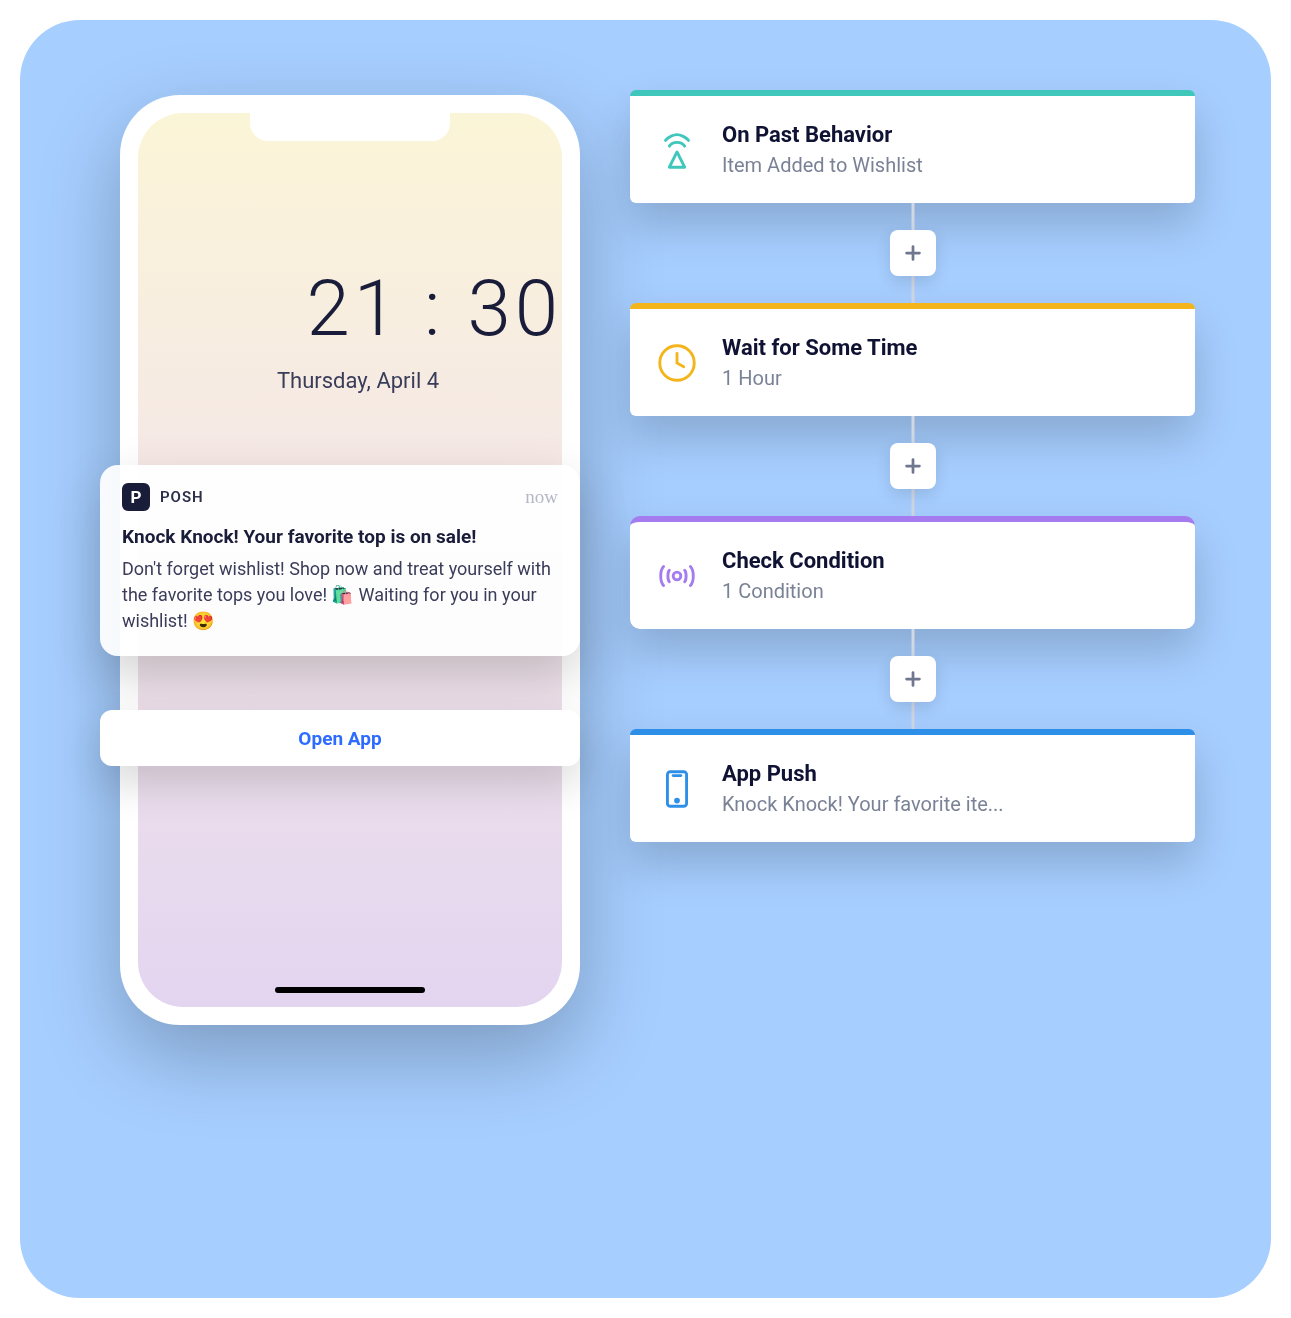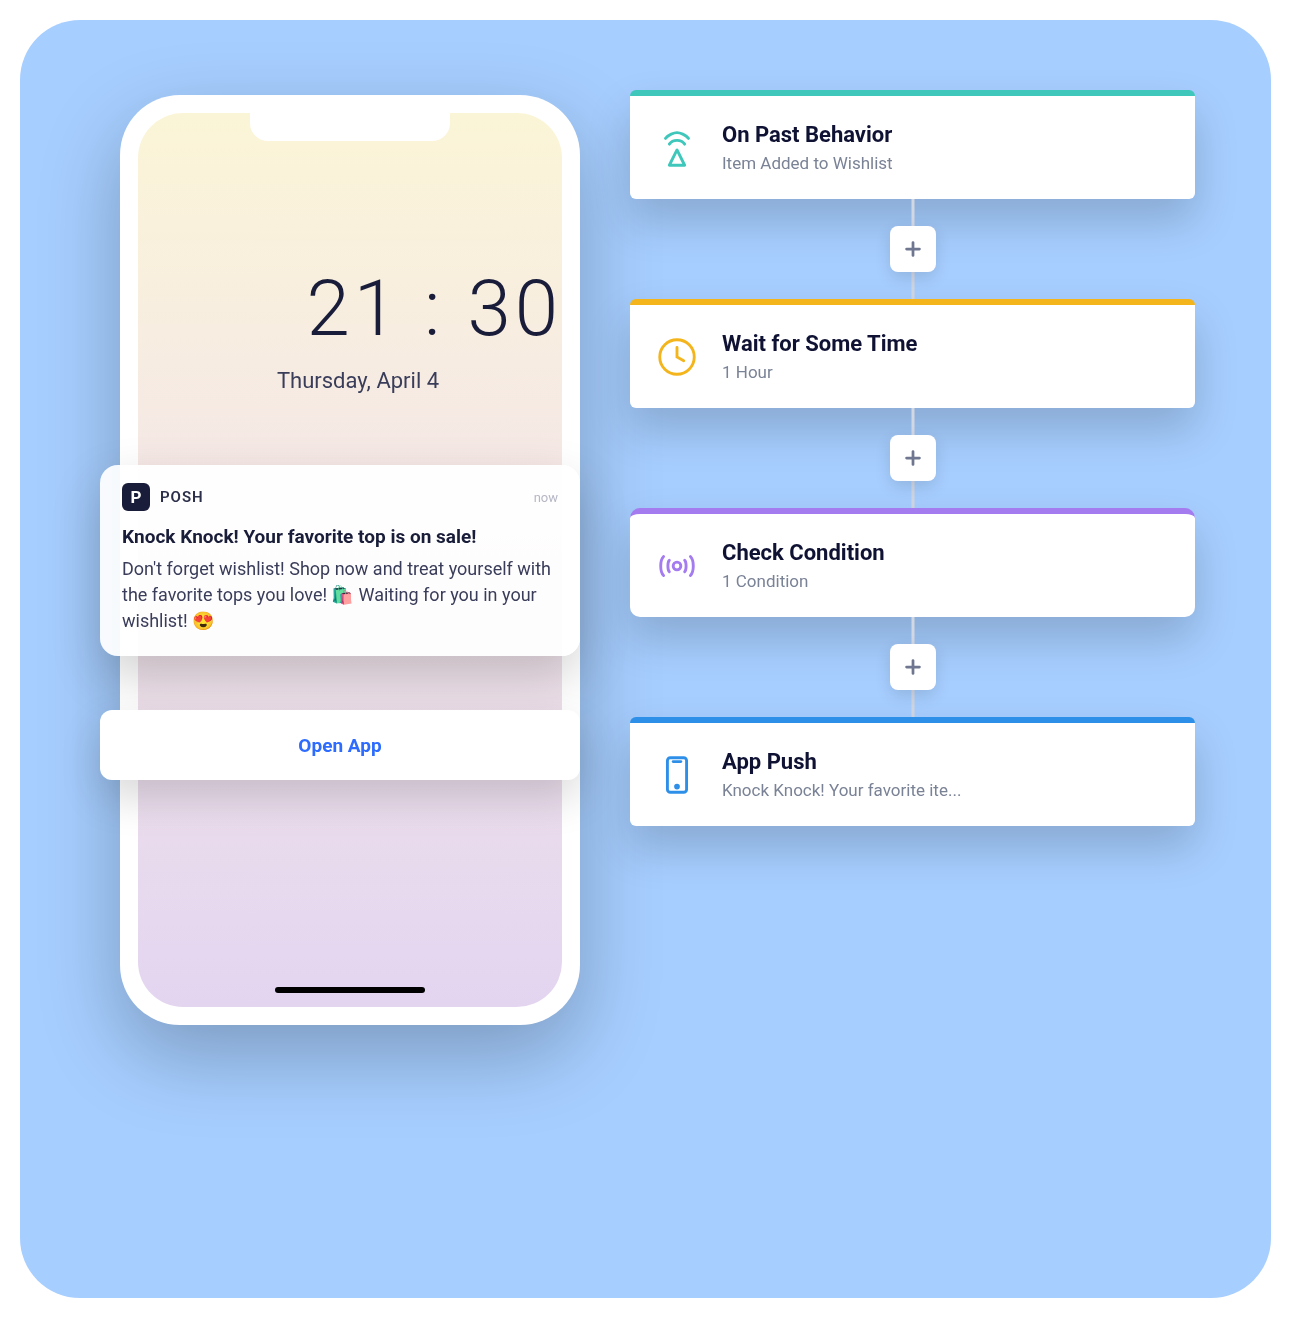--- a/index.html
+++ b/index.html
@@ -105,41 +105,42 @@
     font-size: 17px;
   }
   .app-name {
     font-size: 15px;
     font-weight: 600;
     letter-spacing: 1px;
     color: #2c2f4a;
   }
   .notif-time {
     margin-left: auto;
-    font-size: 13px;
+    font-size: 19px;
     color: #b5b7c5;
+    font-family: Liberation Serif, serif;
   }
   .notif-title {
     font-size: 19px;
     font-weight: 700;
     color: #1a1d3a;
     margin-bottom: 8px;
   }
   .notif-body {
     font-size: 18px;
     color: #3a3d5a;
     line-height: 1.45;
   }
 
   .open-app {
     position: absolute;
     left: 80px;
     top: 690px;
     width: 480px;
-    height: 70px;
+    height: 56px;
     background: #fff;
     border-radius: 12px;
     box-shadow: 0 18px 40px rgba(0,0,0,0.15);
     display: flex;
     align-items: center;
     justify-content: center;
     font-size: 19px;
     font-weight: 700;
     color: #2d6cff;
   }
@@ -173,21 +174,21 @@
     justify-content: center;
   }
   .flow-text { flex: 1; }
   .flow-title {
     font-size: 22px;
     font-weight: 700;
     color: #0f1233;
     margin-bottom: 6px;
   }
   .flow-sub {
-    font-size: 17px;
+    font-size: 20px;
     color: #7a8296;
   }
 
   .connector {
     height: 100px;
     display: flex;
     align-items: center;
     justify-content: center;
     position: relative;
   }

